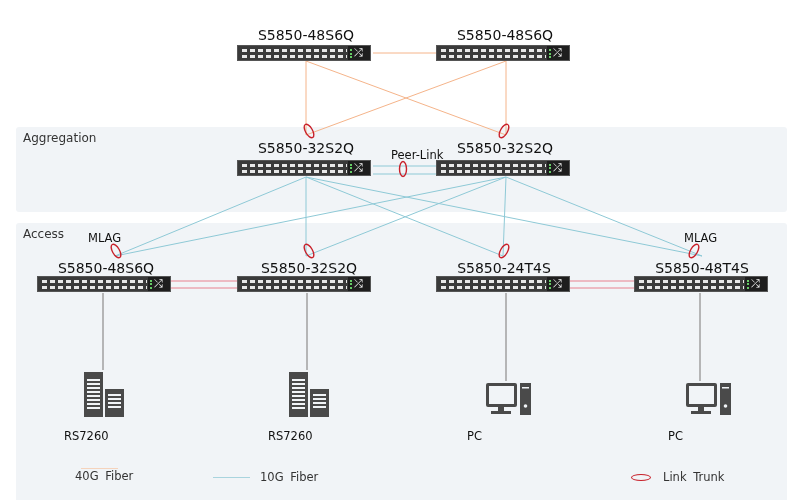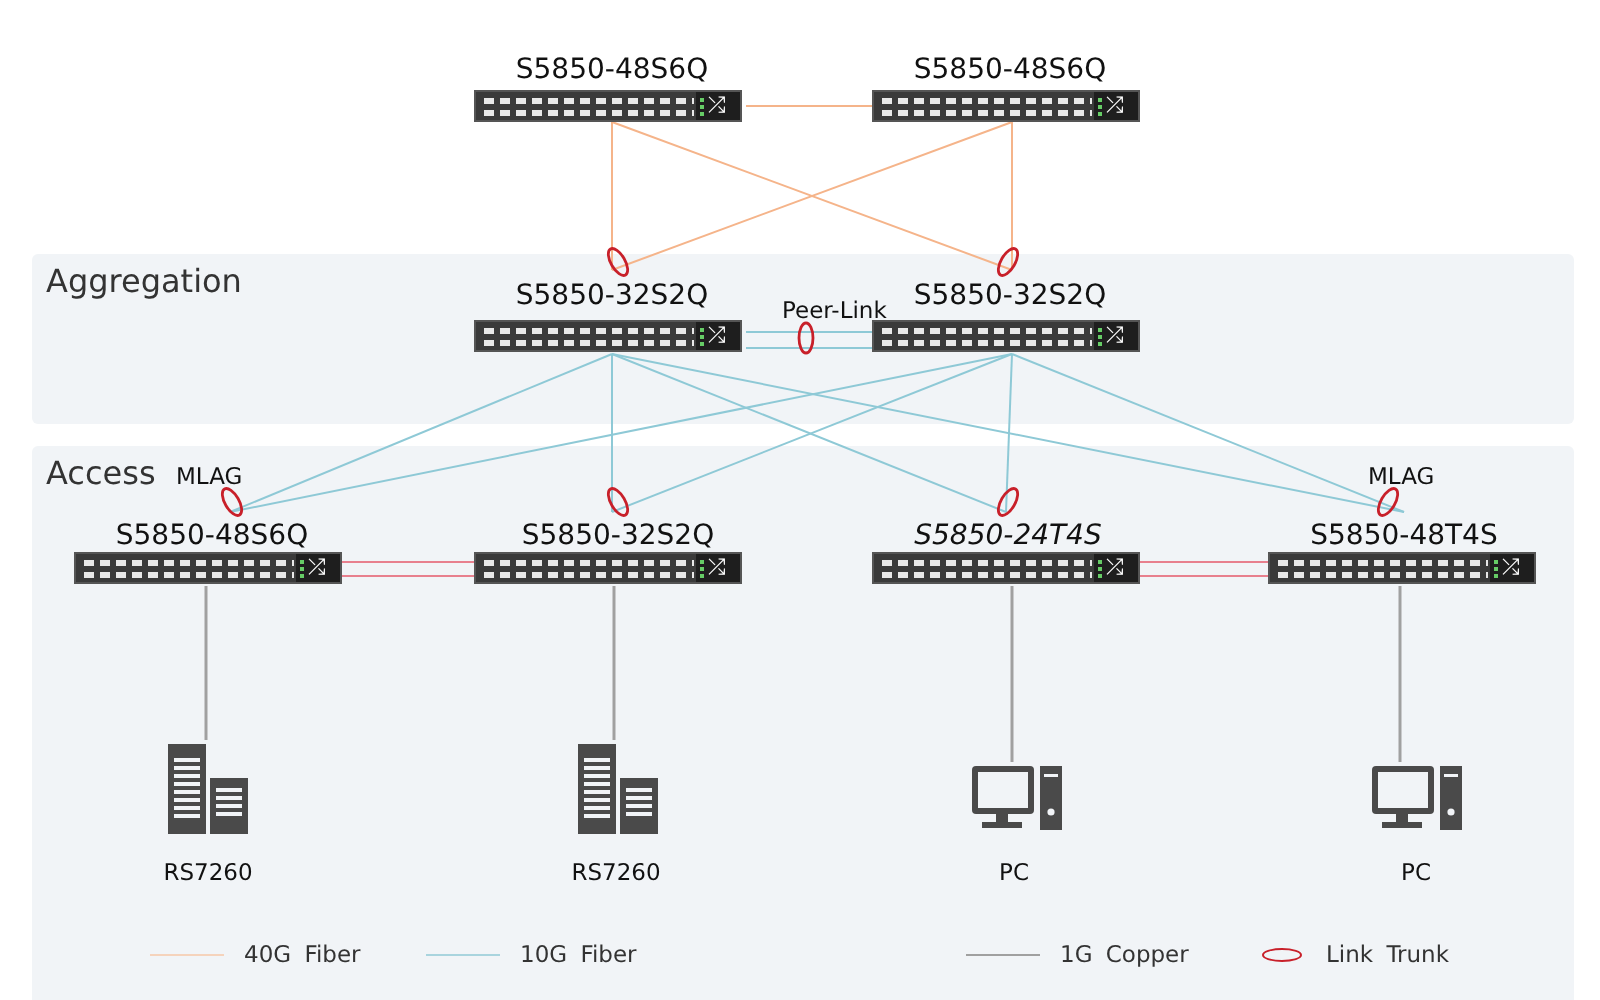--- a/index.html
+++ b/index.html
@@ -1,36 +1,36 @@
 <!DOCTYPE html>
 <html><head>
 <meta charset="utf-8">
 <style>
   html, body { margin:0; padding:0; }
   body { width:800px; height:500px; background:#ffffff; position:relative; overflow:hidden;
          font-family: "DejaVu Sans", "Liberation Sans", sans-serif; color:#222; }
   .zone { position:absolute; left:16px; width:771px; background:#f1f4f7; border-radius:3px; }
   .zone-agg { top:127px; height:85px; }
   .zone-acc { top:223px; height:281px; }
-  .zone-label { position:absolute; left:7px; top:4px; font-size:16px; color:#333; }
+  .zone-label { position:absolute; left:7px; top:4px; font-size:12px; color:#333; }
   svg#diagram { position:absolute; left:0; top:0; width:800px; height:500px; }
   .node-label { position:absolute; font-size:14px; color:#111; text-align:center; width:160px; white-space:nowrap; }
   .annot { position:absolute; font-size:11.5px; color:#111; white-space:nowrap; }
   .switch { position:absolute; width:134px; height:16px; background:#3a3a3a; border:1px solid #555; box-sizing:border-box; }
   .switch .ports { position:absolute; left:4px; top:3px; width:105px; height:10px;
     background-image:
       repeating-linear-gradient(90deg, #e8e8e8 0 5px, transparent 5px 8px);
     -webkit-mask: linear-gradient(#000 0 3px, transparent 3px 6px, #000 6px 9px, transparent 9px);
             mask: linear-gradient(#000 0 3px, transparent 3px 6px, #000 6px 9px, transparent 9px);
   }
   .switch .head { position:absolute; right:0; top:0; width:22px; height:14px; background:#1e1e1e; }
   .switch .leds { position:absolute; left:2px; top:3px; width:2px; height:9px;
     background: repeating-linear-gradient(#6c6 0 2px, transparent 2px 3.5px); }
   .switch .shuf { position:absolute; left:6px; top:-1px; font-size:11px; color:#fff; line-height:16px; }
-  .device-label { position:absolute; font-size:11.5px; color:#111; text-align:center; width:80px; }
+  .device-label { position:absolute; font-size:11.5px; color:#111; width:80px; }
   .legend { position:absolute; top:468px; left:0; width:800px; height:18px; }
   .legend-item { position:absolute; top:0; height:18px; display:flex; align-items:center; }
   .legend-line { width:37px; height:0; border-top:1px solid; margin-right:10px; }
   .legend-ellipse { width:20px; height:7px; border:1.5px solid #c8202a; border-radius:50%; margin-right:12px; box-sizing:border-box; }
   .legend-text { font-size:11.5px; color:#333; word-spacing:3px; }
 </style>
 </head>
 <body>
 
 <div class="zone zone-agg">
@@ -143,21 +143,21 @@
     <circle cx="725.5" cy="406" r="1.8" fill="#f1f4f7"></circle>
   </g>
 </svg>
 
 <div class="node-label" style="left:226px;top:27px;">S5850-48S6Q</div>
 <div class="node-label" style="left:425px;top:27px;">S5850-48S6Q</div>
 <div class="node-label" style="left:226px;top:140px;">S5850-32S2Q</div>
 <div class="node-label" style="left:425px;top:140px;">S5850-32S2Q</div>
 <div class="node-label" style="left:26px;top:260px;">S5850-48S6Q</div>
 <div class="node-label" style="left:229px;top:260px;">S5850-32S2Q</div>
-<div class="node-label" style="left:424px;top:260px;font-style:italic;">S5850-24T4S</div>
+<div class="node-label" style="left:424px;top:260px;">S5850-24T4S</div>
 <div class="node-label" style="left:622px;top:260px;">S5850-48T4S</div>
 
 <div class="annot" style="left:379px;top:148px;margin-left:12px;">Peer-Link</div>
 <div class="annot" style="left:88px;top:231px;">MLAG</div>
 <div class="annot" style="left:684px;top:231px;">MLAG</div>
 
 <div class="switch" style="left:237px;top:45px;">
   <div class="ports"></div>
   <div class="head">
       <div class="leds"></div>
@@ -213,29 +213,25 @@
       <span class="shuf">⤮</span>
     </div>
 </div>
 
 <div class="device-label" style="left:64px;top:429px;">RS7260</div>
 <div class="device-label" style="left:268px;top:429px;">RS7260</div>
 <div class="device-label" style="left:467px;top:429px;">PC</div>
 <div class="device-label" style="left:668px;top:429px;">PC</div>
 
 <div class="legend">
-  <div class="legend-item" style="left:75px;">
+  <div class="legend-item" style="left:75px;flex-direction:column;">
     <span class="legend-line" style="border-color:#f5d3bc;"></span>
     <span class="legend-text">40G  Fiber</span>
   </div>
   <div class="legend-item" style="left:213px;text-align:right;">
     <span class="legend-line" style="border-color:#a9d4de;"></span>
     <span class="legend-text">10G  Fiber</span>
   </div>
-  <div class="legend-item" style="left:483px;">
-    <span class="legend-line" style="border-color:#a0a0a0;"></span>
-    <span class="legend-text">1G  Copper</span>
-  </div>
   <div class="legend-item" style="left:631px;">
     <span class="legend-ellipse"></span>
     <span class="legend-text">Link Trunk</span>
   </div>
 </div>
 
 </body></html>

